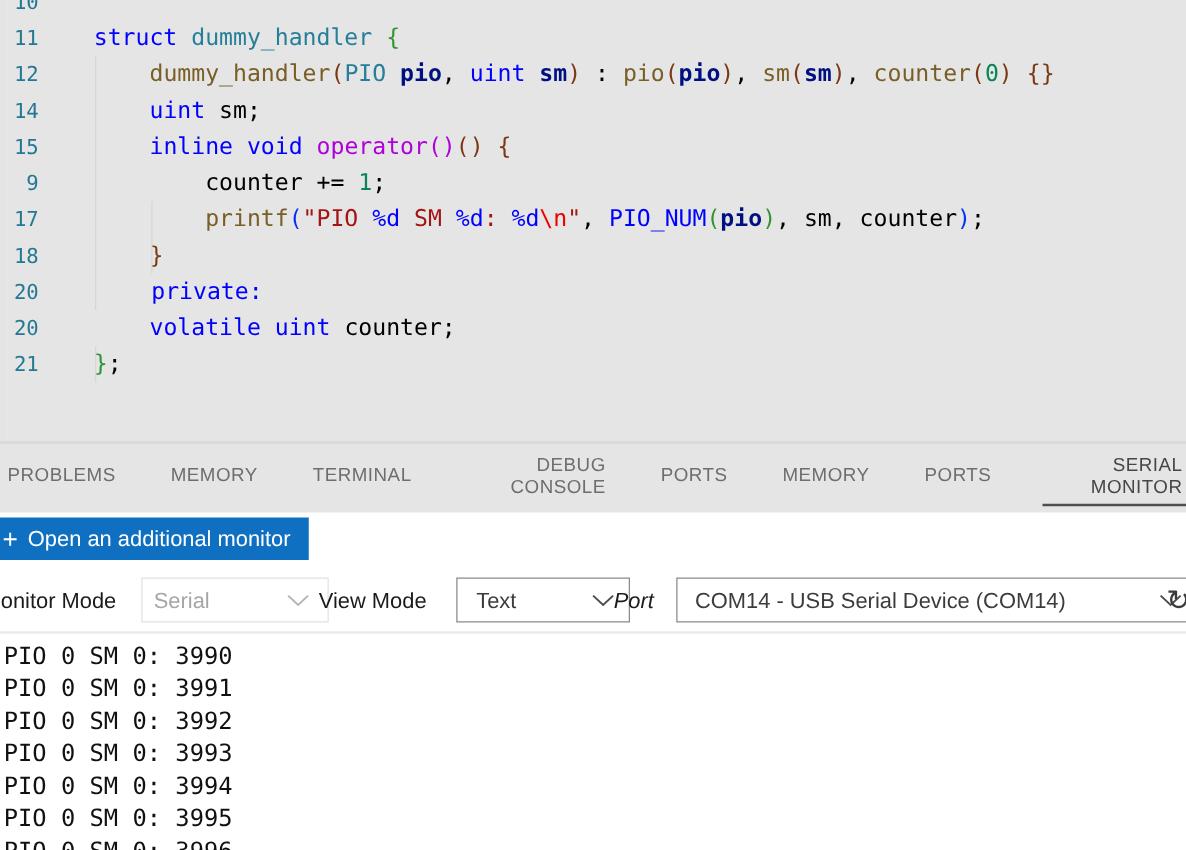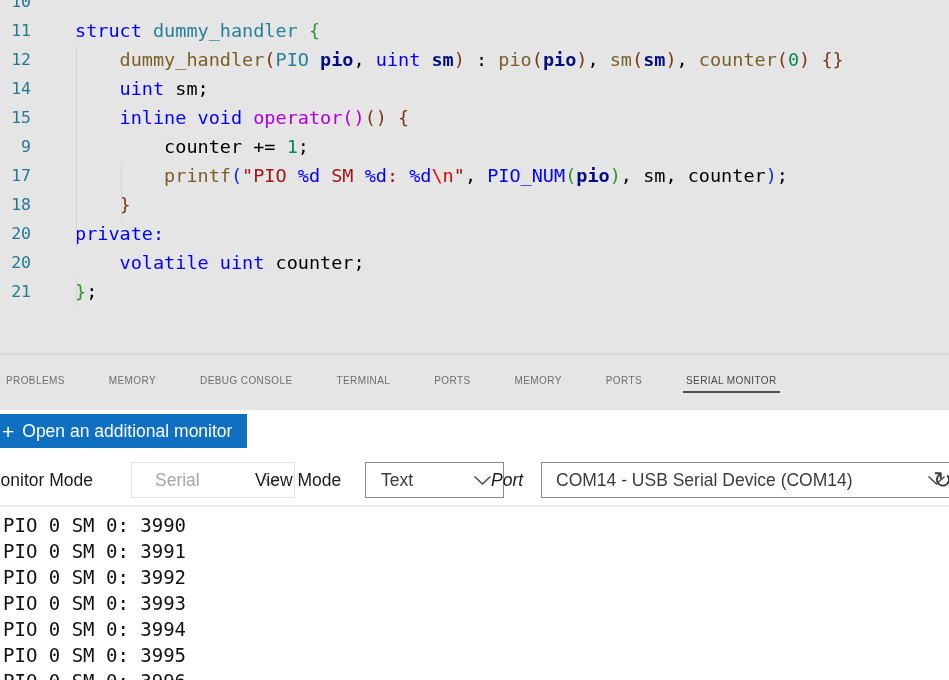--- a/index.html
+++ b/index.html
@@ -13,36 +13,36 @@
   .gutter{position:absolute;left:0;top:0;width:31px;height:29px;line-height:29px;text-align:right;
           font-family:"DejaVu Sans Mono",monospace;font-size:16.5px;color:#237893;}
   .code{position:absolute;left:75px;top:0;height:29px;line-height:29px;white-space:pre;
         font-family:"DejaVu Sans Mono",monospace;font-size:18.5px;color:#000;}
   .indent-guide{position:absolute;width:1px;background:#d6d6d6;}
   #editor-left-line{position:absolute;left:5px;top:0;width:1px;height:353px;background:#e7e7e7;}
   #panel-divider{position:absolute;left:0;top:353px;width:949px;height:2px;background:#d8d8d8;}
 
   
   #panel-tabs{position:absolute;left:3px;top:362px;height:36px;display:flex;gap:38px;align-items:center;}
-  .tab{font-size:10px;letter-spacing:.4px;color:#6e6e6e;padding:8px 3px 7px 3px;cursor:default;}
+  .tab{font-size:15px;letter-spacing:.4px;color:#6e6e6e;padding:8px 3px 7px 3px;cursor:default;text-align:right;}
   .tab.active{color:#474747;border-bottom:2px solid #4f4f4f;padding-bottom:5px;}
 
   
   #open-monitor-btn{position:absolute;left:-9px;top:414px;height:34px;display:flex;align-items:center;
     background:#0f70c1;color:#fff;border:none;padding:0 15px 0 11px;font-size:17.5px;
     font-family:"Liberation Sans",sans-serif;}
   #open-monitor-btn .plus{font-size:21px;font-weight:400;margin-right:8px;line-height:1;}
 
   
   .ctl-label{position:absolute;top:462px;height:36px;line-height:36px;font-size:17.5px;color:#1b1b1b;}
   .dropdown{position:absolute;top:462px;height:34px;border:1px solid #8a8a8a;background:#fff;
     display:flex;align-items:center;font-size:17.5px;color:#3c3c3c;}
   .dropdown .dd-text{white-space:nowrap;overflow:hidden;}
   .dropdown .chev{margin-left:auto;display:flex;align-items:center;}
-  #monitor-mode-select{left:113px;width:125px;border-color:#e2e2e2;color:#a6a6a6;padding-left:23px;padding-right:14px;margin-left:18px;}
+  #monitor-mode-select{left:113px;width:125px;border-color:#e2e2e2;color:#a6a6a6;padding-left:9px;padding-right:14px;}
   #monitor-mode-select .chev svg{stroke:#b5b5b5;}
   #view-mode-select{left:365px;width:111px;padding-left:15px;padding-right:11px;}
   #view-mode-select .chev svg{stroke:#4d4d4d;}
   #port-select{left:541px;width:390px;padding-left:14px;padding-right:10px;}
   #port-select .chev svg{stroke:#4d4d4d;}
   #refresh-btn{position:absolute;left:933px;top:464px;width:30px;height:32px;border:none;background:transparent;
     font-size:23px;color:#3c3c3c;line-height:32px;padding:0;text-align:left;}
 
   
   #serial-output{position:absolute;left:0;top:505px;width:949px;height:175px;border-top:2px solid #ebebeb;
@@ -84,43 +84,43 @@
         <div class="code-line">
           <div class="gutter">17</div>
           <div class="code"><span style="color: rgb(0, 0, 0);">        </span><span style="color: rgb(121, 94, 38);">printf</span><span style="color: rgb(4, 49, 250);">(</span><span style="color: rgb(163, 21, 21);">"PIO </span><span style="color: rgb(0, 0, 255);">%d</span><span style="color: rgb(163, 21, 21);"> SM </span><span style="color: rgb(0, 0, 255);">%d</span><span style="color: rgb(163, 21, 21);">: </span><span style="color: rgb(0, 0, 255);">%d</span><span style="color: rgb(238, 0, 0);">\n</span><span style="color: rgb(163, 21, 21);">"</span><span style="color: rgb(0, 0, 0);">, </span><span style="color: rgb(0, 0, 255);">PIO_NUM</span><span style="color: rgb(49, 147, 49);">(</span><span style="color: rgb(0, 16, 128); font-weight: 600;">pio</span><span style="color: rgb(49, 147, 49);">)</span><span style="color: rgb(0, 0, 0);">, </span><span style="color: rgb(0, 0, 0);">sm</span><span style="color: rgb(0, 0, 0);">, </span><span style="color: rgb(0, 0, 0);">counter</span><span style="color: rgb(4, 49, 250);">)</span><span style="color: rgb(0, 0, 0);">;</span></div>
         </div>
         <div class="code-line">
           <div class="gutter">18</div>
           <div class="code"><span style="color: rgb(0, 0, 0);">    </span><span style="color: rgb(123, 56, 20);">}</span></div>
         </div>
         <div class="code-line">
           <div class="gutter">20</div>
-          <div class="code"><span style="color: rgb(0, 0, 255);">private:</span></div>
+          <div class="code"><span style="color: rgb(0, 0, 255); margin-left: 46px;">private:</span></div>
         </div>
         <div class="code-line">
           <div class="gutter">20</div>
           <div class="code"><span style="color: rgb(0, 0, 0);">    </span><span style="color: rgb(0, 0, 255);">volatile</span><span style="color: rgb(0, 0, 0);"> </span><span style="color: rgb(0, 0, 255);">uint</span><span style="color: rgb(0, 0, 0);"> </span><span style="color: rgb(0, 0, 0);">counter</span><span style="color: rgb(0, 0, 0);">;</span></div>
         </div>
         <div class="code-line">
           <div class="gutter">21</div>
           <div class="code"><span style="color: rgb(49, 147, 49);">}</span><span style="color: rgb(0, 0, 0);">;</span></div>
         </div>
       </div>
     <div class="indent-guide" style="left:76px;top:45px;height:203px;"></div>
     <div class="indent-guide" style="left:76px;top:277px;height:29px;"></div>
     <div class="indent-guide" style="left:121px;top:161px;height:58px;"></div>
   </div>
 
   <div id="panel-divider"></div>
 
   <div id="panel-tabs">
       <div class="tab">PROBLEMS</div>
       <div class="tab">MEMORY</div>
+      <div class="tab">TERMINAL</div>
       <div class="tab">DEBUG CONSOLE</div>
-      <div class="tab">TERMINAL</div>
       <div class="tab">PORTS</div>
       <div class="tab">MEMORY</div>
       <div class="tab">PORTS</div>
       <div class="tab active">SERIAL MONITOR</div>
     </div>
 
   <button id="open-monitor-btn">
     <span class="plus">+</span>
     <span>Open an additional monitor</span>
   </button>

